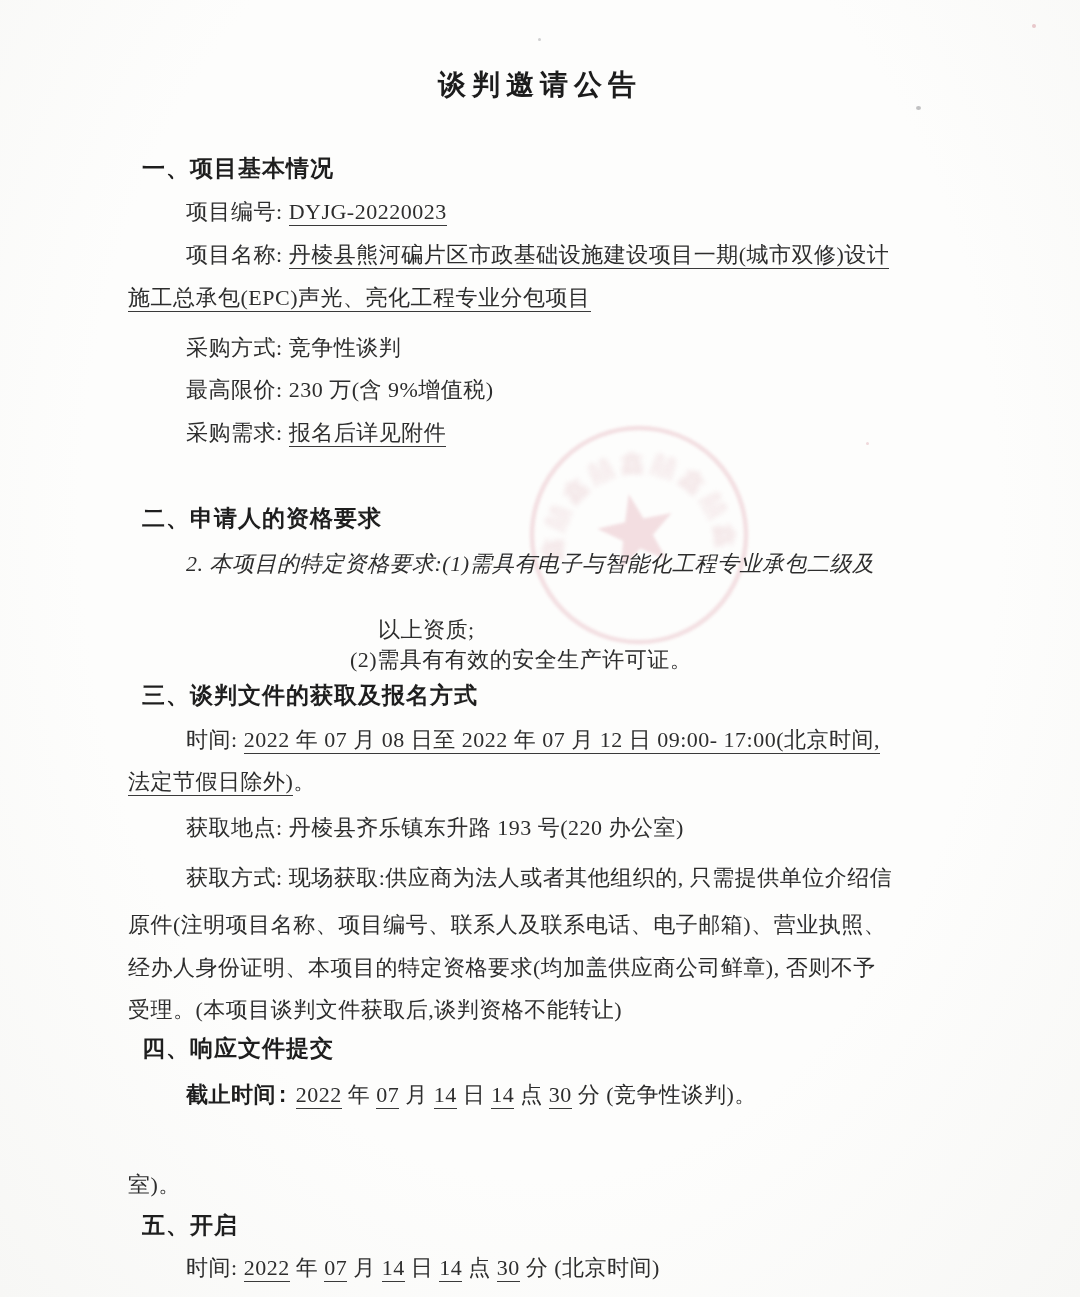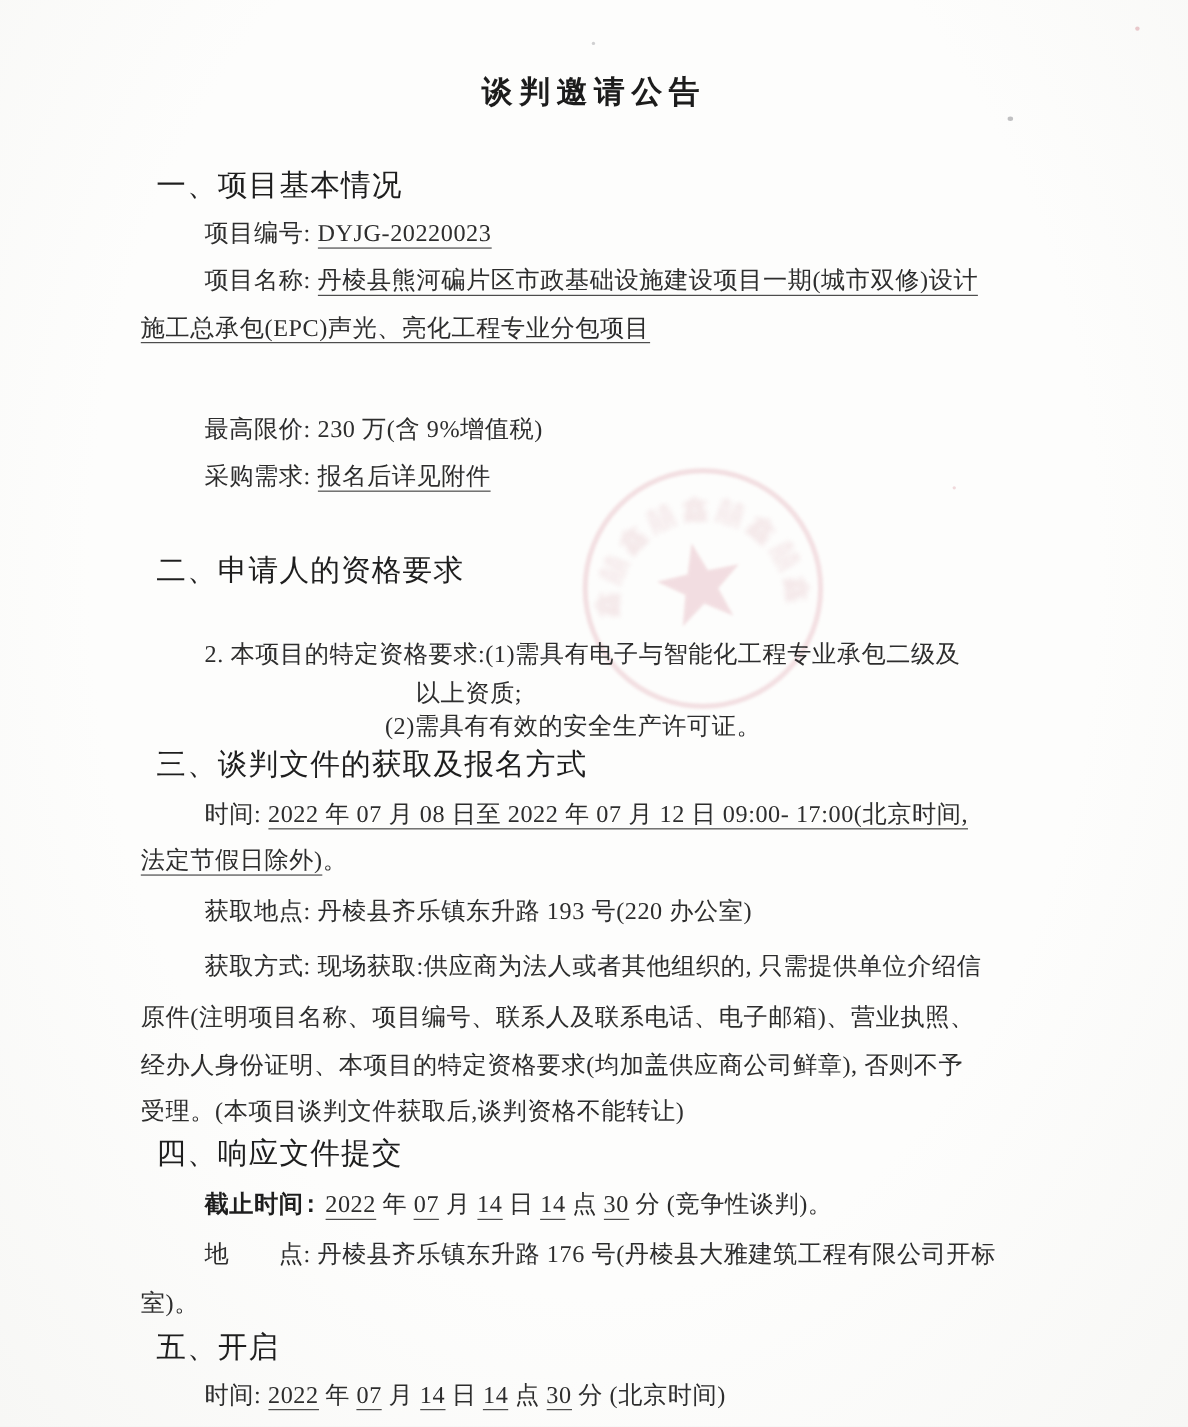--- a/index.html
+++ b/index.html
@@ -21,21 +21,21 @@
   }
   .ln{
     position:absolute;
     font-size:22px;line-height:32px;
     letter-spacing:0.5px;
     white-space:nowrap;
     color:#2d2d2d;
   }
   .hd{
     font-family:"Liberation Sans", sans-serif;
-    font-weight:normal;font-size:27px;color:#1e1e1e;
+    font-weight:bold;font-size:23px;color:#1e1e1e;
     letter-spacing:1px;
   }
   .u{border-bottom:1.6px solid #3a3a3a;padding-bottom:1px;}
   .blab{
     font-family:Liberation Mono, monospace;
     font-weight:bold;color:#1e1e1e;
   }
   .seal{position:absolute;left:522px;top:420px;width:234px;height:232px;pointer-events:none;}
   .speck{position:absolute;border-radius:50%;}
   .speck.g1{left:916px;top:106px;width:5px;height:4px;background:rgba(120,120,125,0.45);}
@@ -83,34 +83,38 @@
   </div>
 
   <div class="ln" style="top:239px;left:186px;">
     <span>项目名称:</span>
     <span class="u">丹棱县熊河碥片区市政基础设施建设项目一期(城市双修)设计</span>
   </div>
   <div class="ln" style="top:282px;left:128px;">
     <span class="u">施工总承包(EPC)声光、亮化工程专业分包项目</span>
   </div>
 
+  <div class="ln" style="top:332px;left:186px;">
+    <span>采购方式:</span>
+    <span>竞争性谈判</span>
+  </div>
 
   <div class="ln" style="top:374px;left:186px;">
     <span>最高限价:</span>
     <span>230 万(含 9%增值税)</span>
   </div>
 
   <div class="ln" style="top:417px;left:186px;">
     <span>采购需求:</span>
     <span class="u">报名后详见附件</span>
   </div>
 
 
   <div class="ln hd" style="top:502px;left:142px;">二、申请人的资格要求</div>
-  <div class="ln" style="top:579px;left:186px;">2. 本项目的特定资格要求:(1)需具有电子与智能化工程专业承包二级及</div>
+  <div class="ln" style="top:548px;left:186px;font-style:italic;">2. 本项目的特定资格要求:(1)需具有电子与智能化工程专业承包二级及</div>
   <div class="ln" style="top:614px;left:378px;">以上资质;</div>
   <div class="ln" style="top:644px;left:350px;">(2)需具有有效的安全生产许可证。</div>
 
   <div class="ln hd" style="top:679px;left:142px;">三、谈判文件的获取及报名方式</div>
 
   <div class="ln" style="top:724px;left:186px;">
     <span>时间:</span>
     <span class="u">2022 年 07 月 08 日至 2022 年 07 月 12 日 09:00- 17:00(北京时间,</span>
   </div>
   <div class="ln" style="top:766px;left:128px;">
@@ -130,24 +134,20 @@
   <div class="ln" style="top:952px;left:128px;">经办人身份证明、本项目的特定资格要求(均加盖供应商公司鲜章), 否则不予</div>
   <div class="ln" style="top:994px;left:128px;">受理。(本项目谈判文件获取后,谈判资格不能转让)</div>
 
   <div class="ln hd" style="top:1032px;left:142px;">四、响应文件提交</div>
 
   <div class="ln" style="top:1079px;left:186px;">
     <span class="blab">截止时间:</span>
     <span class="u">2022</span><span> 年 </span><span class="u">07</span><span> 月 </span><span class="u">14</span><span> 日 </span><span class="u">14</span><span> 点 </span><span class="u">30</span><span> 分 </span><span>(竞争性谈判)。</span>
   </div>
 
-  <div class="ln" style="top:1124px;left:186px;">
-    <span>地　　点:</span>
-    <span>丹棱县齐乐镇东升路 176 号(丹棱县大雅建筑工程有限公司开标</span>
-  </div>
   <div class="ln" style="top:1169px;left:128px;">室)。</div>
 
   <div class="ln hd" style="top:1209px;left:142px;">五、开启</div>
 
   <div class="ln" style="top:1252px;left:186px;">
     <span>时间:</span>
     <span class="u">2022</span><span> 年 </span><span class="u">07</span><span> 月 </span><span class="u">14</span><span> 日 </span><span class="u">14</span><span> 点 </span><span class="u">30</span><span> 分 </span><span>(北京时间)</span>
   </div>
 
 </div>

